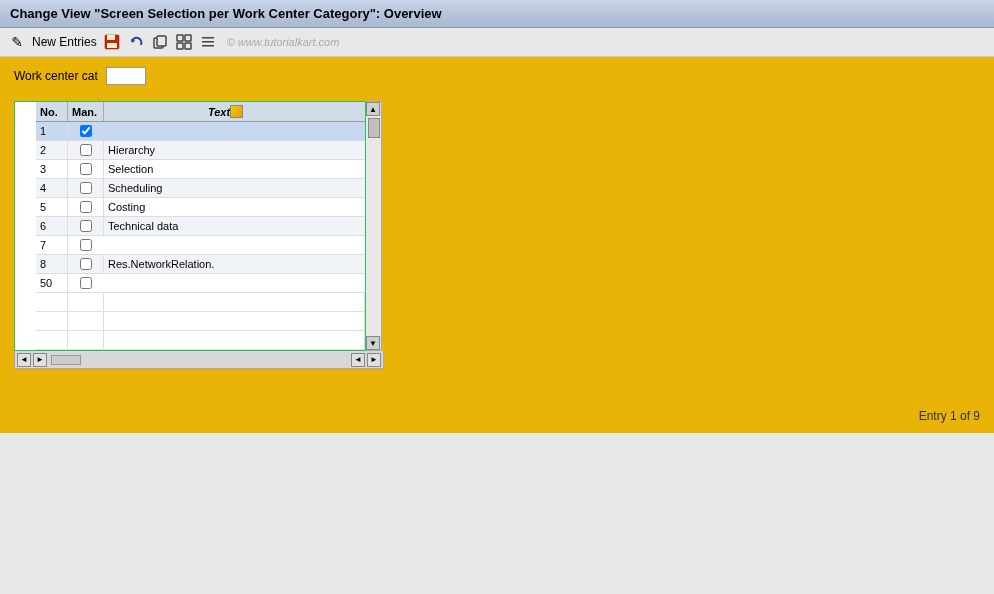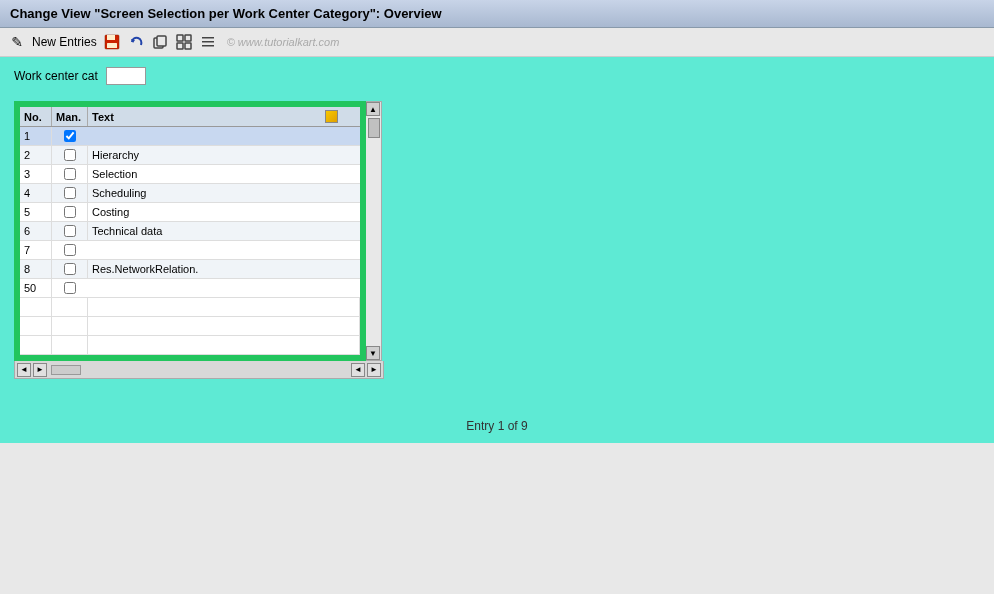--- a/index.html
+++ b/index.html
@@ -43,21 +43,21 @@
       font-size: 14px;
     }
     .toolbar-watermark {
       color: #aaa;
       font-style: italic;
       font-size: 11px;
       margin-left: 4px;
     }
     .content-area {
       padding: 10px 14px;
-      background: #5eead4;
+      background: #eab308;
     }
     .filter-row {
       display: flex;
       align-items: center;
       gap: 8px;
       margin-bottom: 16px;
     }
     .filter-label {
       font-size: 12px;
       color: #000;
@@ -136,22 +136,23 @@
       border: 1px solid #888;
       display: flex;
       align-items: center;
       justify-content: center;
       font-size: 8px;
       cursor: pointer;
       flex-shrink: 0;
     }
     .main-table {
       width: 352px;
-      border: 6px solid #22c55e;
+      border: 1px solid #22c55e;
       background: #fff;
+      padding-left: 21px;
     }
     .right-scroll {
       width: 16px;
       background: #e0e0e0;
       border: 1px solid #aaa;
       border-left: none;
       display: flex;
       flex-direction: column;
     }
     .bottom-bar {
@@ -190,21 +191,21 @@
       cursor: pointer;
       display: inline-block;
     }
     .bottom-right-nav {
       display: flex;
       gap: 2px;
       align-items: center;
     }
     .status-bar {
       margin-top: 40px;
-      text-align: center;
+      text-align: right;
       font-size: 12px;
       color: #333;
     }
     .table-row-empty {
       display: grid;
       grid-template-columns: 32px 36px 1fr;
       border-bottom: 1px solid #ddd;
       min-height: 18px;
     }
     .table-cell-empty {
@@ -286,21 +287,21 @@
 
       <div class="main-table">
 
         <div class="table-header">
           <div class="table-header-cell">
             <span>No.</span>
           </div>
           <div class="table-header-cell">
             <span>Man.</span>
           </div>
-          <div class="table-header-cell" style="justify-content:space-between;">
+          <div class="table-header-cell" style="font-style:italic;">
             <span>Text</span>
             <span class="col-icon" style="width:13px;height:13px;"></span>
           </div>
         </div>
 
         <div id="table-body">
             <div class="table-row" style="background: rgb(200, 216, 240);">
               <div class="table-cell">1</div>
               <div class="table-cell checkbox-cell">
                 <input type="checkbox" checked="" style="">

